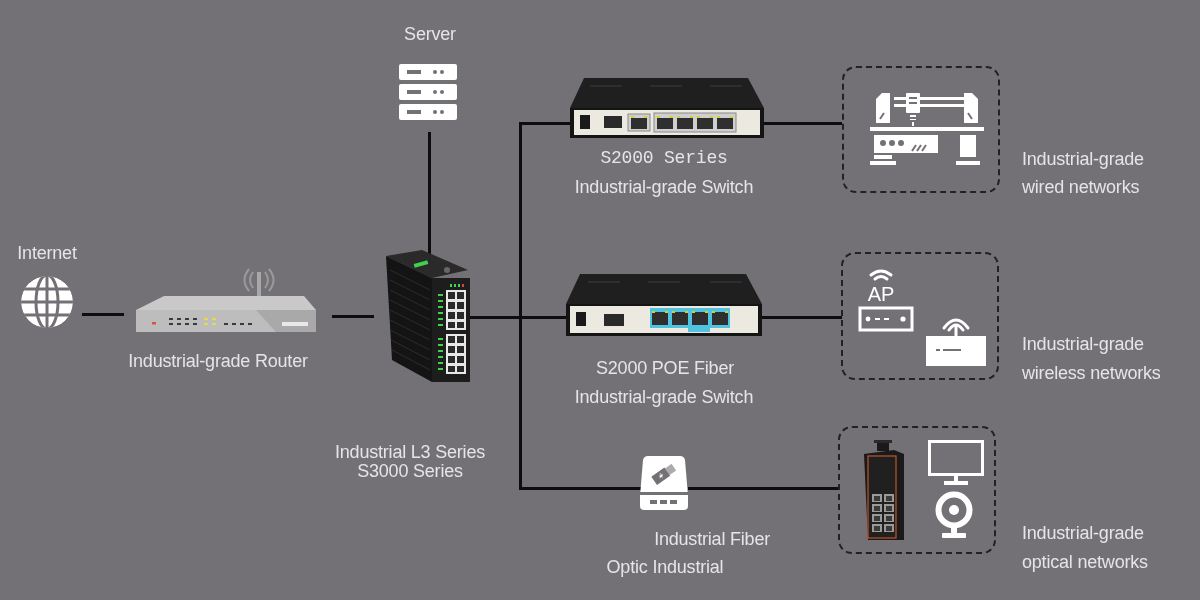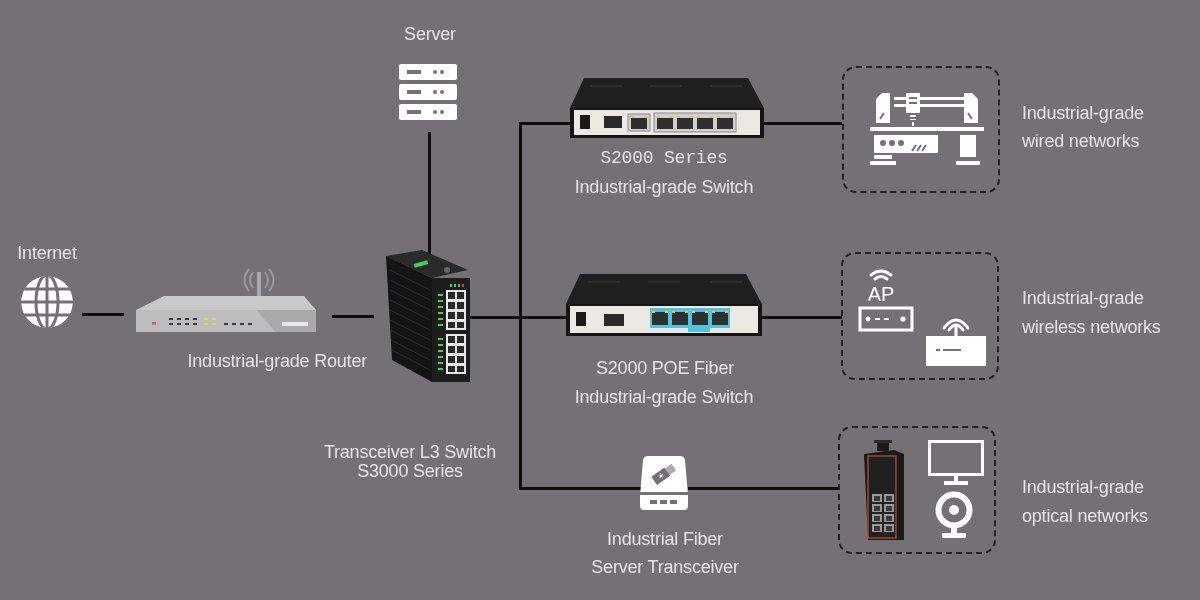--- a/index.html
+++ b/index.html
@@ -8,21 +8,21 @@
     background: #747176;
     font-family: "Liberation Sans", sans-serif;
     position: relative;
     color: #262626;
   }
   .label {
     position: absolute; color: #e5e5e5; font-size: 18px; line-height: 29px;
     text-align: center; white-space: nowrap; font-weight: 400;
     letter-spacing: -0.2px;
   }
-  .label.left { text-align: right; }
+  .label.left { text-align: right; margin-top: 46px; }
   .line { position: absolute; background: #0d0d0d; }
   .dashbox {
     position: absolute; border: 2.5px dashed #222; border-radius: 14px;
     box-sizing: border-box;
   }
   svg { position: absolute; overflow: visible; }
 </style>
 </head>
 <body>
 
@@ -79,21 +79,21 @@
       <rect x="104" y="63" width="4" height="2"></rect>
       <rect x="112" y="63" width="4" height="2"></rect>
   </g>
   <g fill="#e6d94a">
     <rect x="68" y="58" width="4" height="2"></rect>
       <rect x="76" y="58" width="4" height="2"></rect>
     <rect x="68" y="63" width="4" height="2"></rect>
       <rect x="76" y="63" width="4" height="2"></rect>
   </g>
 </svg>
-<div class="label" style="left:107px;top:347px;width:260px;text-align:right;">Industrial-grade Router</div>
+<div class="label" style="left:88px;top:347px;width:260px;">Industrial-grade Router</div>
 
 <div class="label" style="left:380px;top:20px;width:100px;">Server</div>
 <svg style="left:399px;top:64px;" width="58" height="58" viewBox="0 0 58 58">
   <g fill="#fff">
     <rect x="0" y="0" width="58" height="16" rx="2"></rect>
     <rect x="0" y="20" width="58" height="16" rx="2"></rect>
     <rect x="0" y="40" width="58" height="16" rx="2"></rect>
   </g>
   <g fill="#747176">
     <rect x="8" y="6" width="14" height="4"></rect>
@@ -160,21 +160,21 @@
     <rect x="54" y="106" width="5" height="2"></rect>
       <rect x="54" y="112" width="5" height="2"></rect>
       <rect x="54" y="118" width="5" height="2"></rect>
     <rect x="66" y="34" width="2" height="3"></rect>
       <rect x="70" y="34" width="2" height="3"></rect>
       <rect x="74" y="34" width="2" height="3"></rect>
   </g>
   <rect x="78" y="34" width="2" height="3" fill="#d9433f"></rect>
 </svg>
 <div class="label" style="left:300px;top:410px;width:220px;margin-top:47px;">S3000 Series</div>
-<div class="label" style="left:300px;top:438px;width:220px;">Transceiver L3 Switch</div>
+<div class="label" style="left:300px;top:438px;width:220px;">Industrial L3 Series</div>
 
 <svg style="left:570px;top:78px;" width="194" height="62" viewBox="0 0 194 62">
   <polygon points="14,0 178,0 194,30 0,30" fill="#1f1f1f"></polygon>
   <g stroke="#2e2e2e" stroke-width="2">
       <line x1="20" y1="8" x2="52" y2="8"></line>
       <line x1="80" y1="8" x2="112" y2="8"></line>
       <line x1="140" y1="8" x2="172" y2="8"></line>
     </g>
   <rect x="0" y="30" width="194" height="30" fill="#141414"></rect>
   <rect x="4" y="32" width="186" height="25" fill="#ece9e1"></rect>
@@ -247,22 +247,22 @@
     <rect x="10" y="44" width="7" height="4"></rect>
       <rect x="20" y="44" width="7" height="4"></rect>
       <rect x="30" y="44" width="7" height="4"></rect>
   </g>
   <g transform="rotate(-35 24 18)">
     <rect x="12" y="13" width="16" height="10" fill="#747176"></rect>
     <rect x="28" y="14" width="8" height="8" fill="#747176" opacity="0.6"></rect>
     <path d="M21 15 l-3 4 h3 l-2 3 4-5 h-3 l2-2z" fill="#fff"></path>
   </g>
 </svg>
-<div class="label" style="left:560px;top:525px;width:210px;">Industrial Fiber</div>
-<div class="label" style="left:555px;top:553px;width:220px;">Server Transceiver</div>
+<div class="label" style="left:560px;top:525px;width:210px;text-align:right;">Industrial Fiber</div>
+<div class="label" style="left:555px;top:553px;width:220px;">Optic Industrial</div>
 
 <div class="dashbox" style="left:842px;top:66px;width:158px;height:127px;"></div>
 <svg style="left:870px;top:93px;" width="114" height="72" viewBox="0 0 114 72">
   <g fill="#fff">
     <path d="M6 6 L12 0 H20 V30 H6 Z"></path>
     <path d="M94 0 H102 L108 6 V30 H94 Z"></path>
     <rect x="24" y="4" width="12" height="3"></rect>
       <rect x="24" y="11" width="12" height="3"></rect>
     <rect x="50" y="4" width="44" height="3"></rect>
       <rect x="50" y="11" width="44" height="3"></rect>

